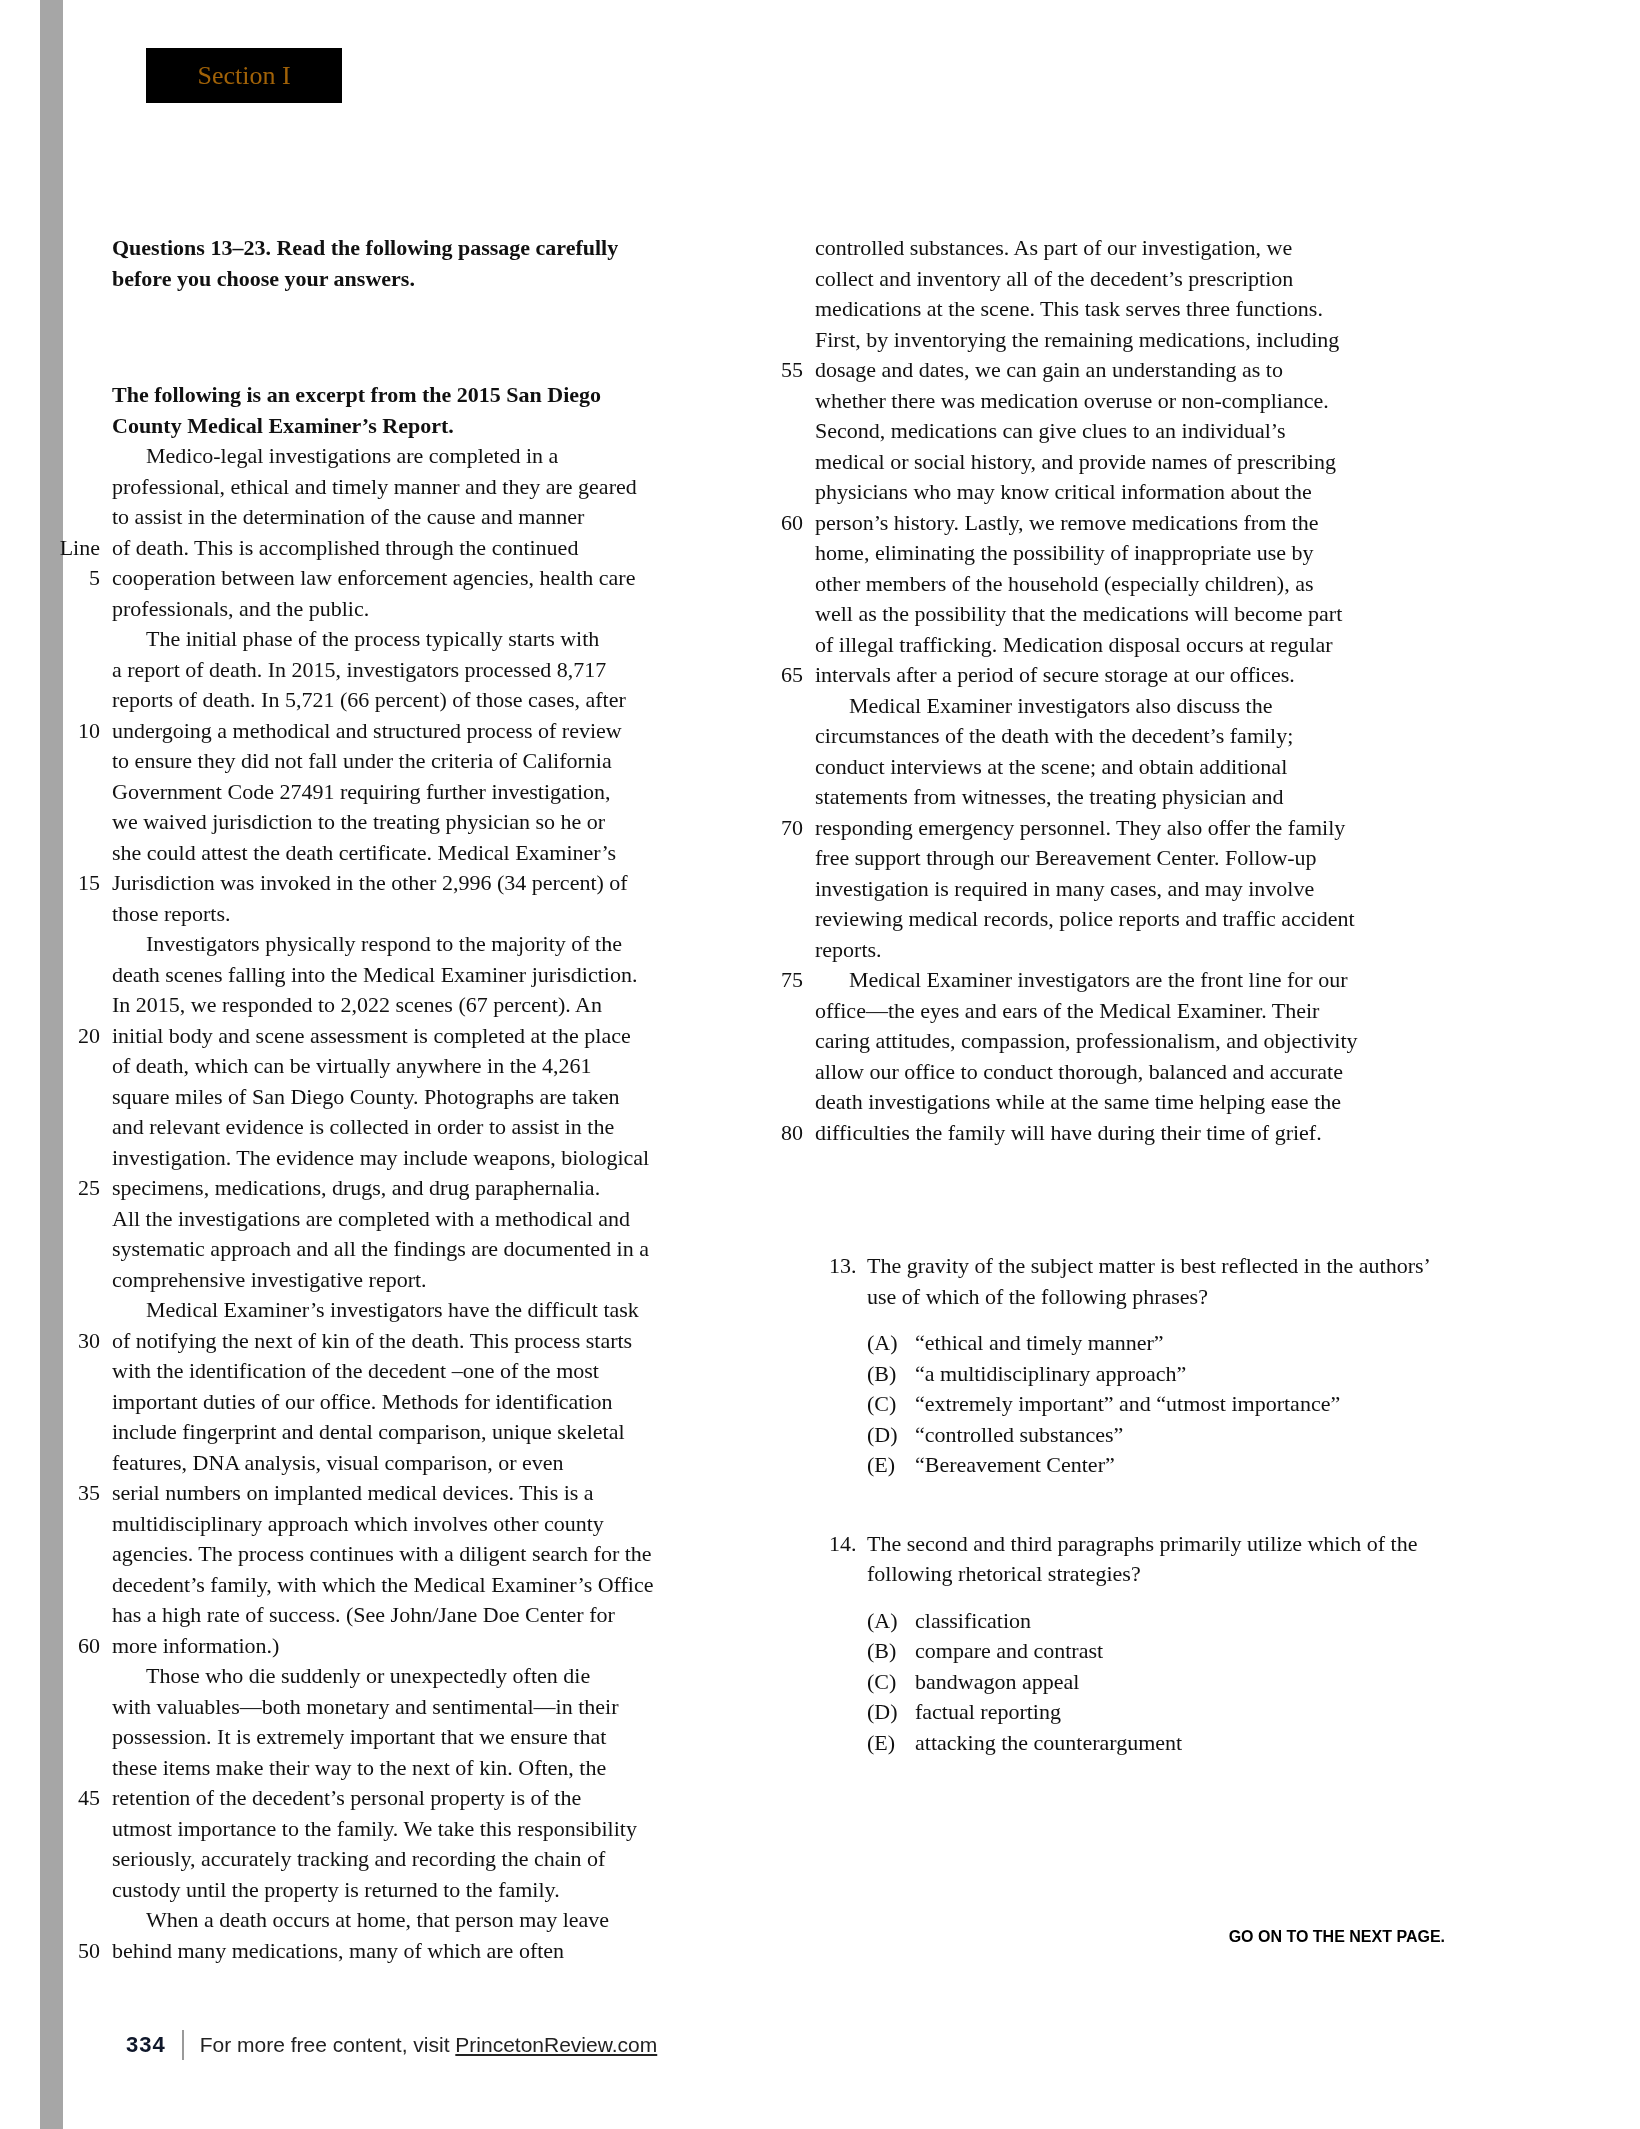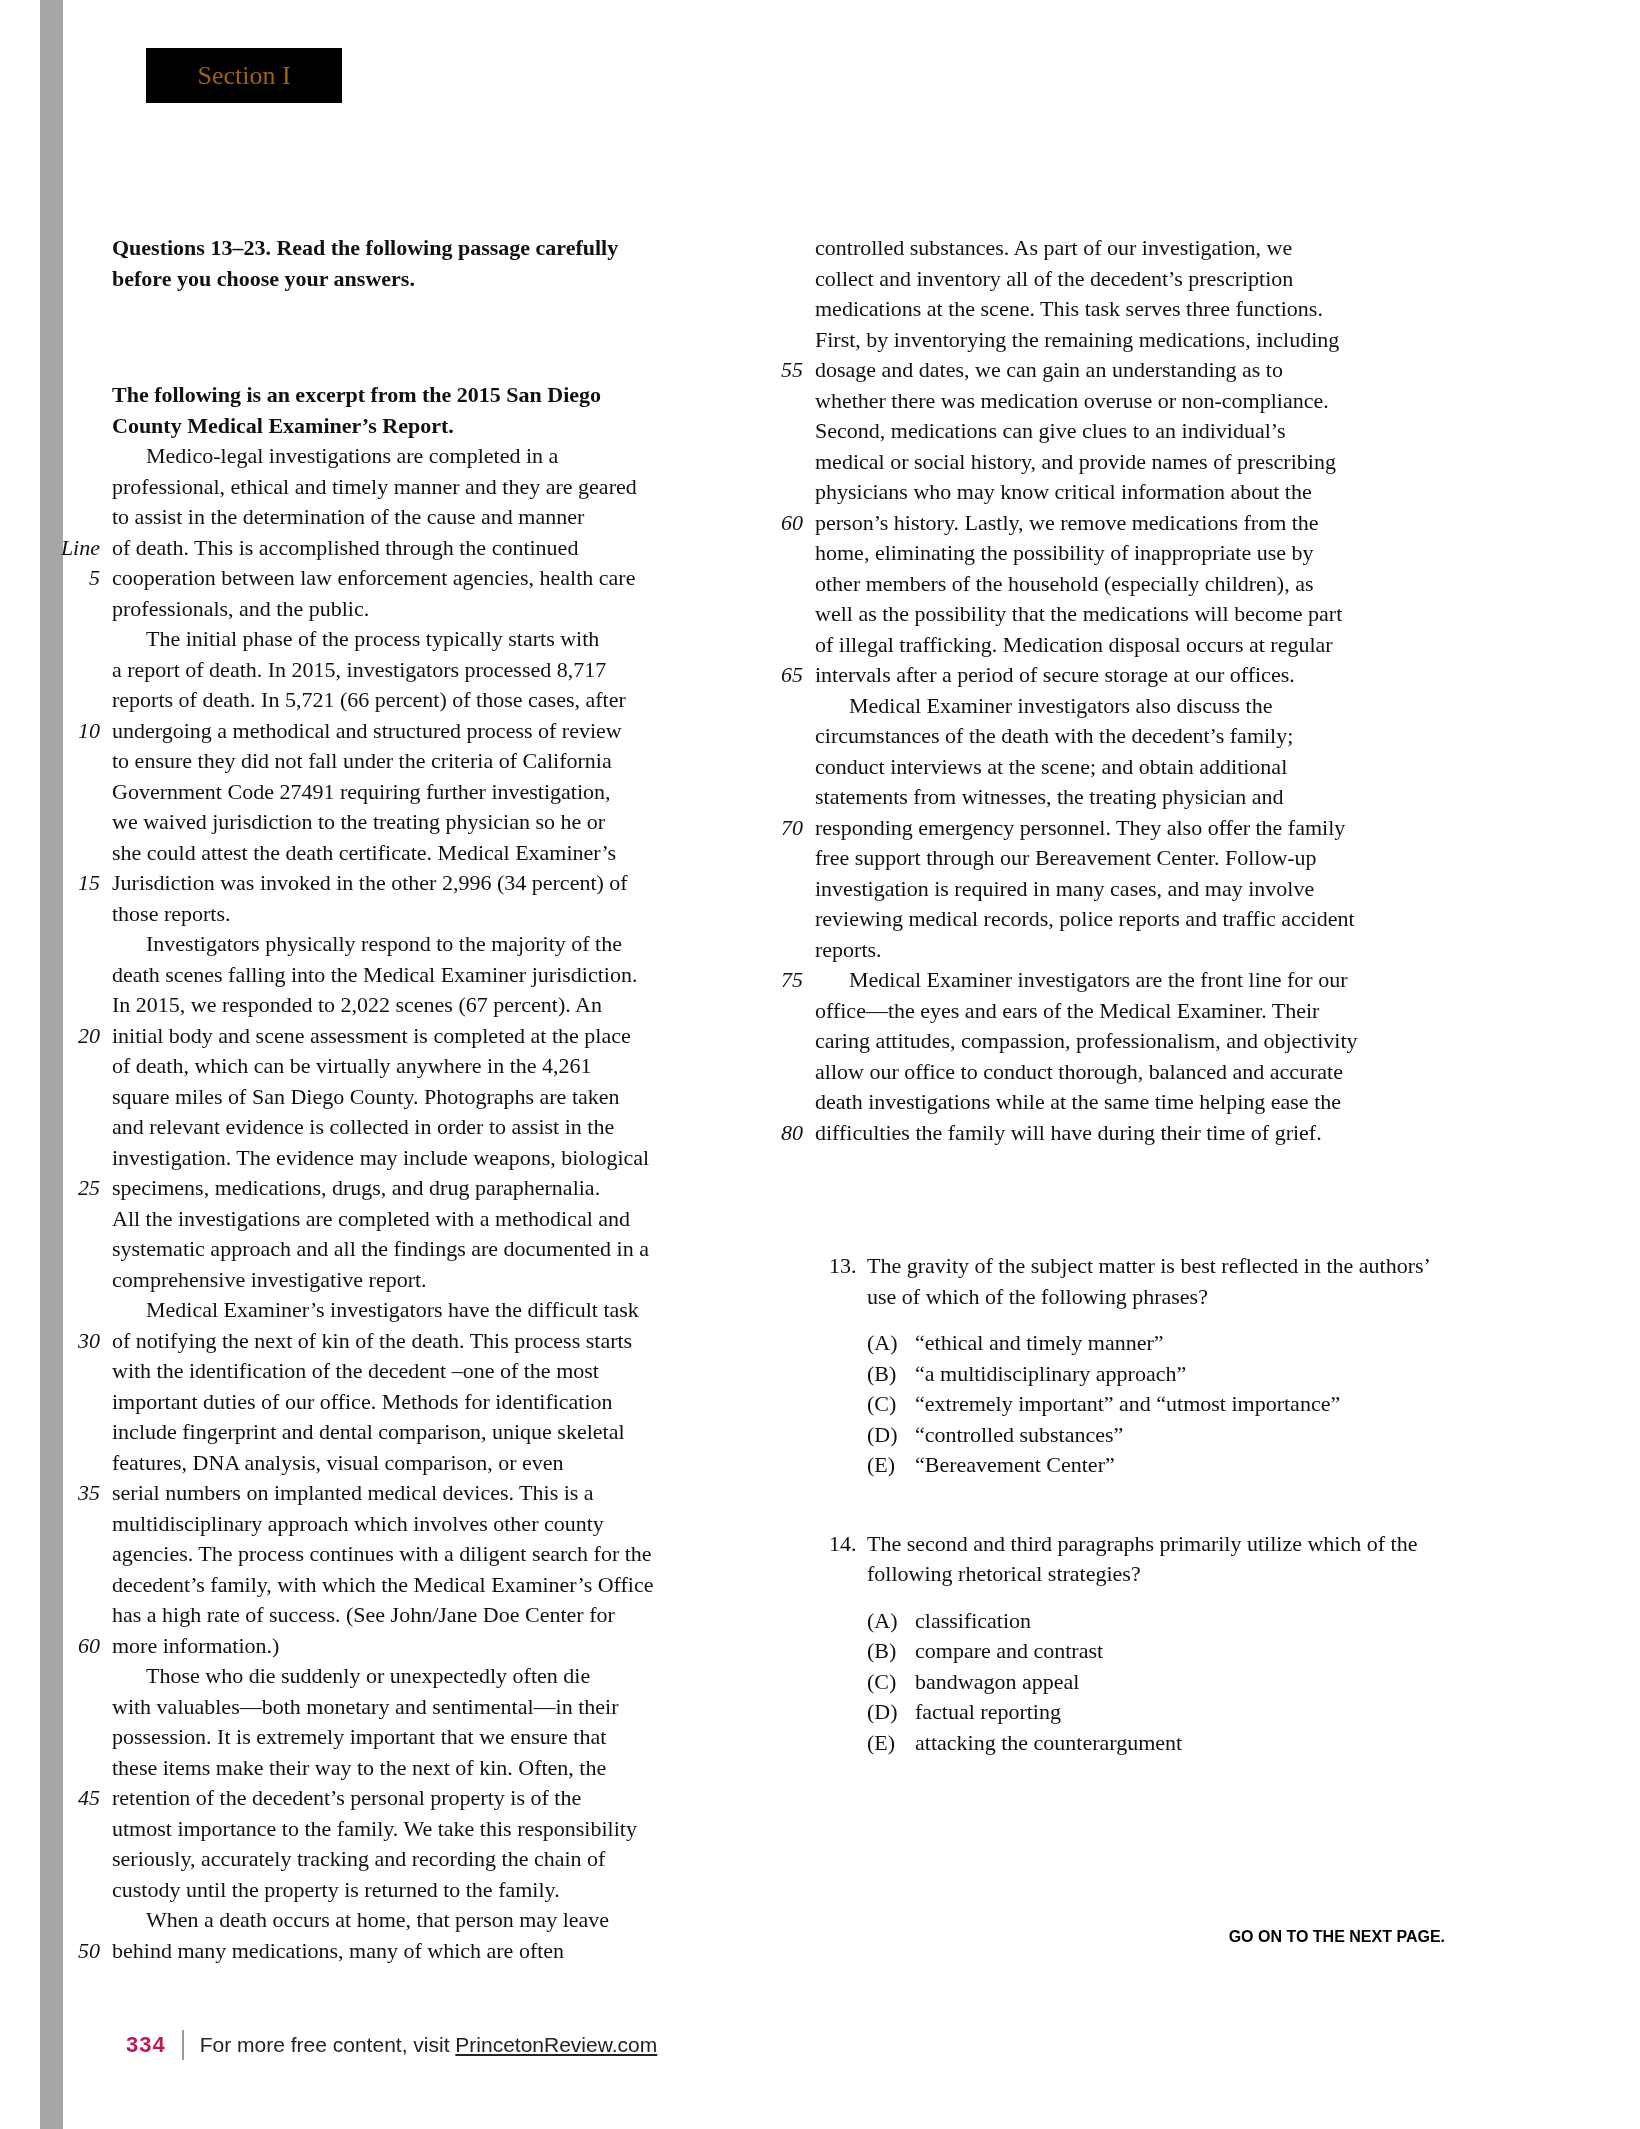--- a/index.html
+++ b/index.html
@@ -21,42 +21,41 @@
   .col { position:absolute; font-size:22px; line-height:30.5px; }
   .col-left  { left:112px; top:233px; width:680px; }
   .col-right { left:815px; top:233px; width:680px; }
   .heading { font-weight:bold; }
   .heading .hline { display:block; white-space:nowrap; }
   .h1 { margin-bottom:86px; }
   .h2 { }
   .pline { position:relative; white-space:nowrap; height:30.5px; }
   .lnum {
     position:absolute; left:-86px; width:74px; text-align:right;
-    font-style:italic;
   }
   .ltext.indent { display:inline-block; padding-left:34px; }
   .questions { margin-top:103px; }
   .question { padding-left:14px; margin-bottom:48px; }
   .qrow { display:flex; }
   .qnum { flex:0 0 38px; }
   .qstem { display:block; max-width:575px; }
   .choices { margin-top:16px; padding-left:38px; }
   .choice { display:flex; line-height:30.5px; }
   .chletter { flex:0 0 48px; }
   .go-on {
     position:absolute; right:195px; top:1928px;
     font-family:"Liberation Sans", sans-serif; font-weight:bold; font-size:16px;
     color:#000;
   }
   .footer {
     position:absolute; left:126px; top:2030px;
     display:flex; align-items:center;
     font-family:"Liberation Sans", sans-serif; font-size:21px; color:#222;
   }
-  .footer .pnum { font-weight:bold; font-size:22px; letter-spacing:1px; color:#be185d; }
+  .footer .pnum { font-weight:bold; font-size:22px; letter-spacing:1px; color:#0f172a; }
   .footer .fdiv { width:2px; height:30px; background:#9a9a9a; margin:0 16px; }
   .footer .flink { text-decoration:underline; cursor:pointer; color:#222; }
 </style>
 </head>
 <body>
 
 <div class="page">
 
   <div class="edge-strip"></div>
 

